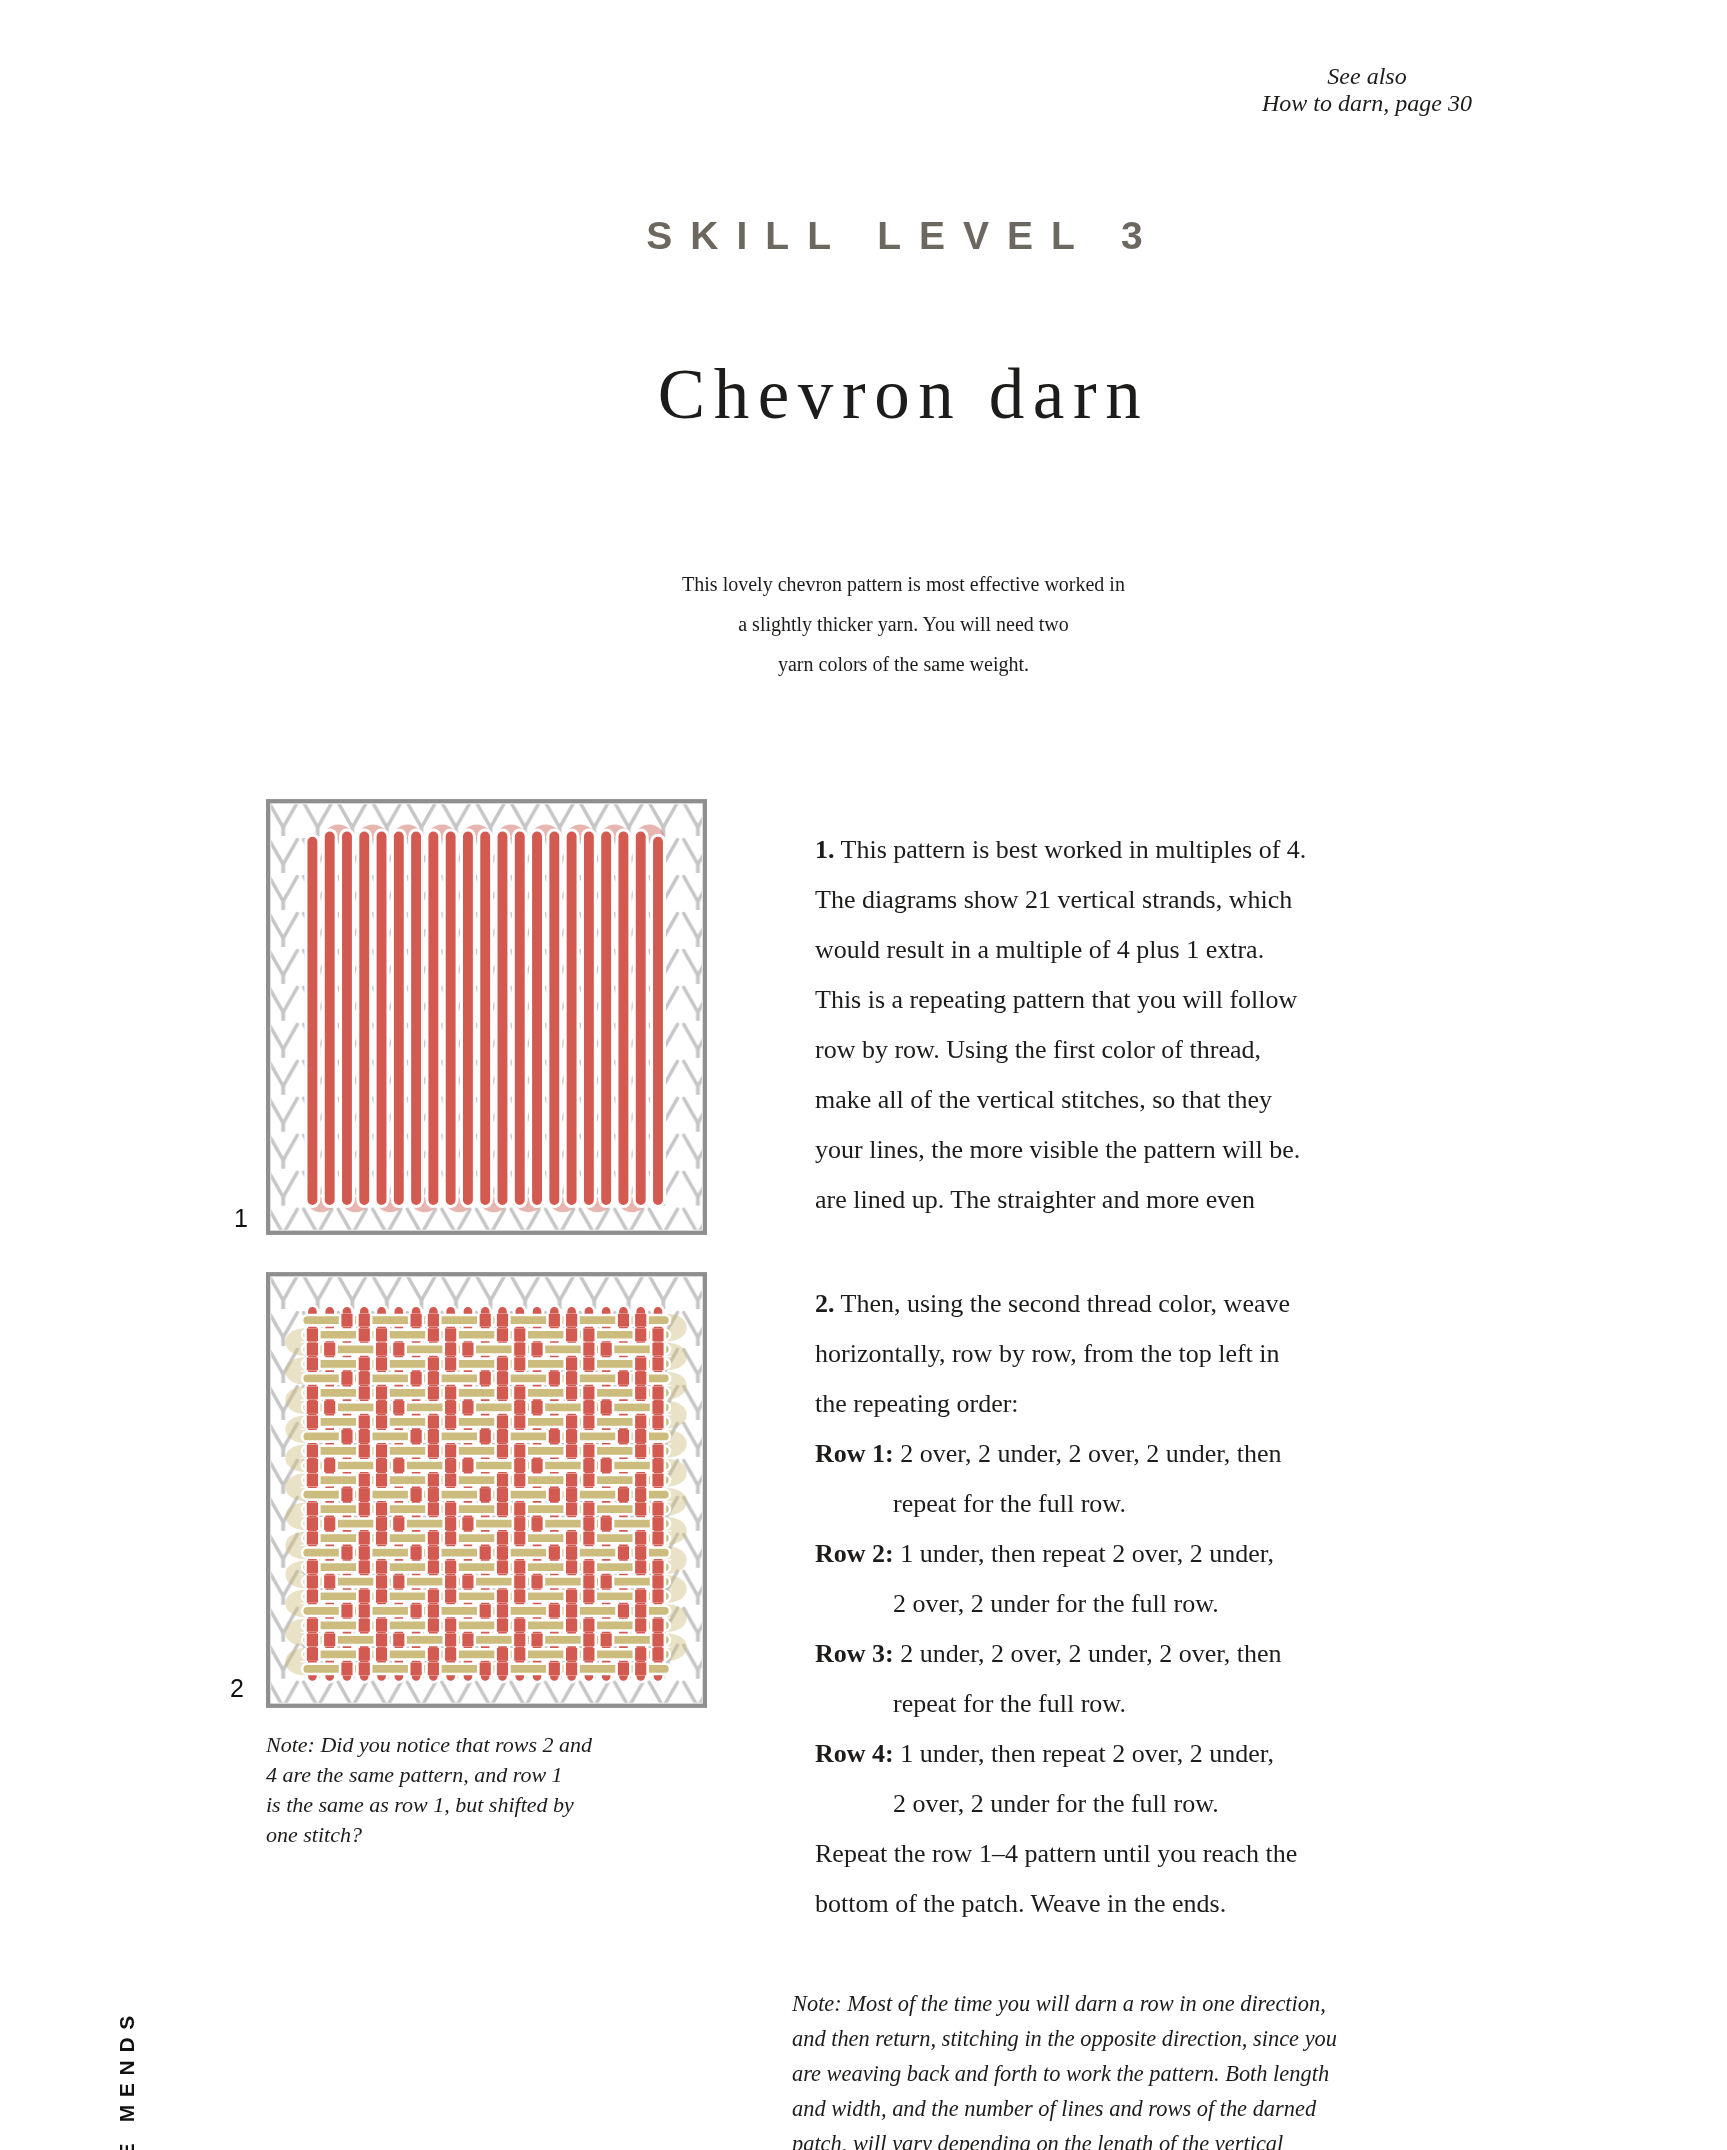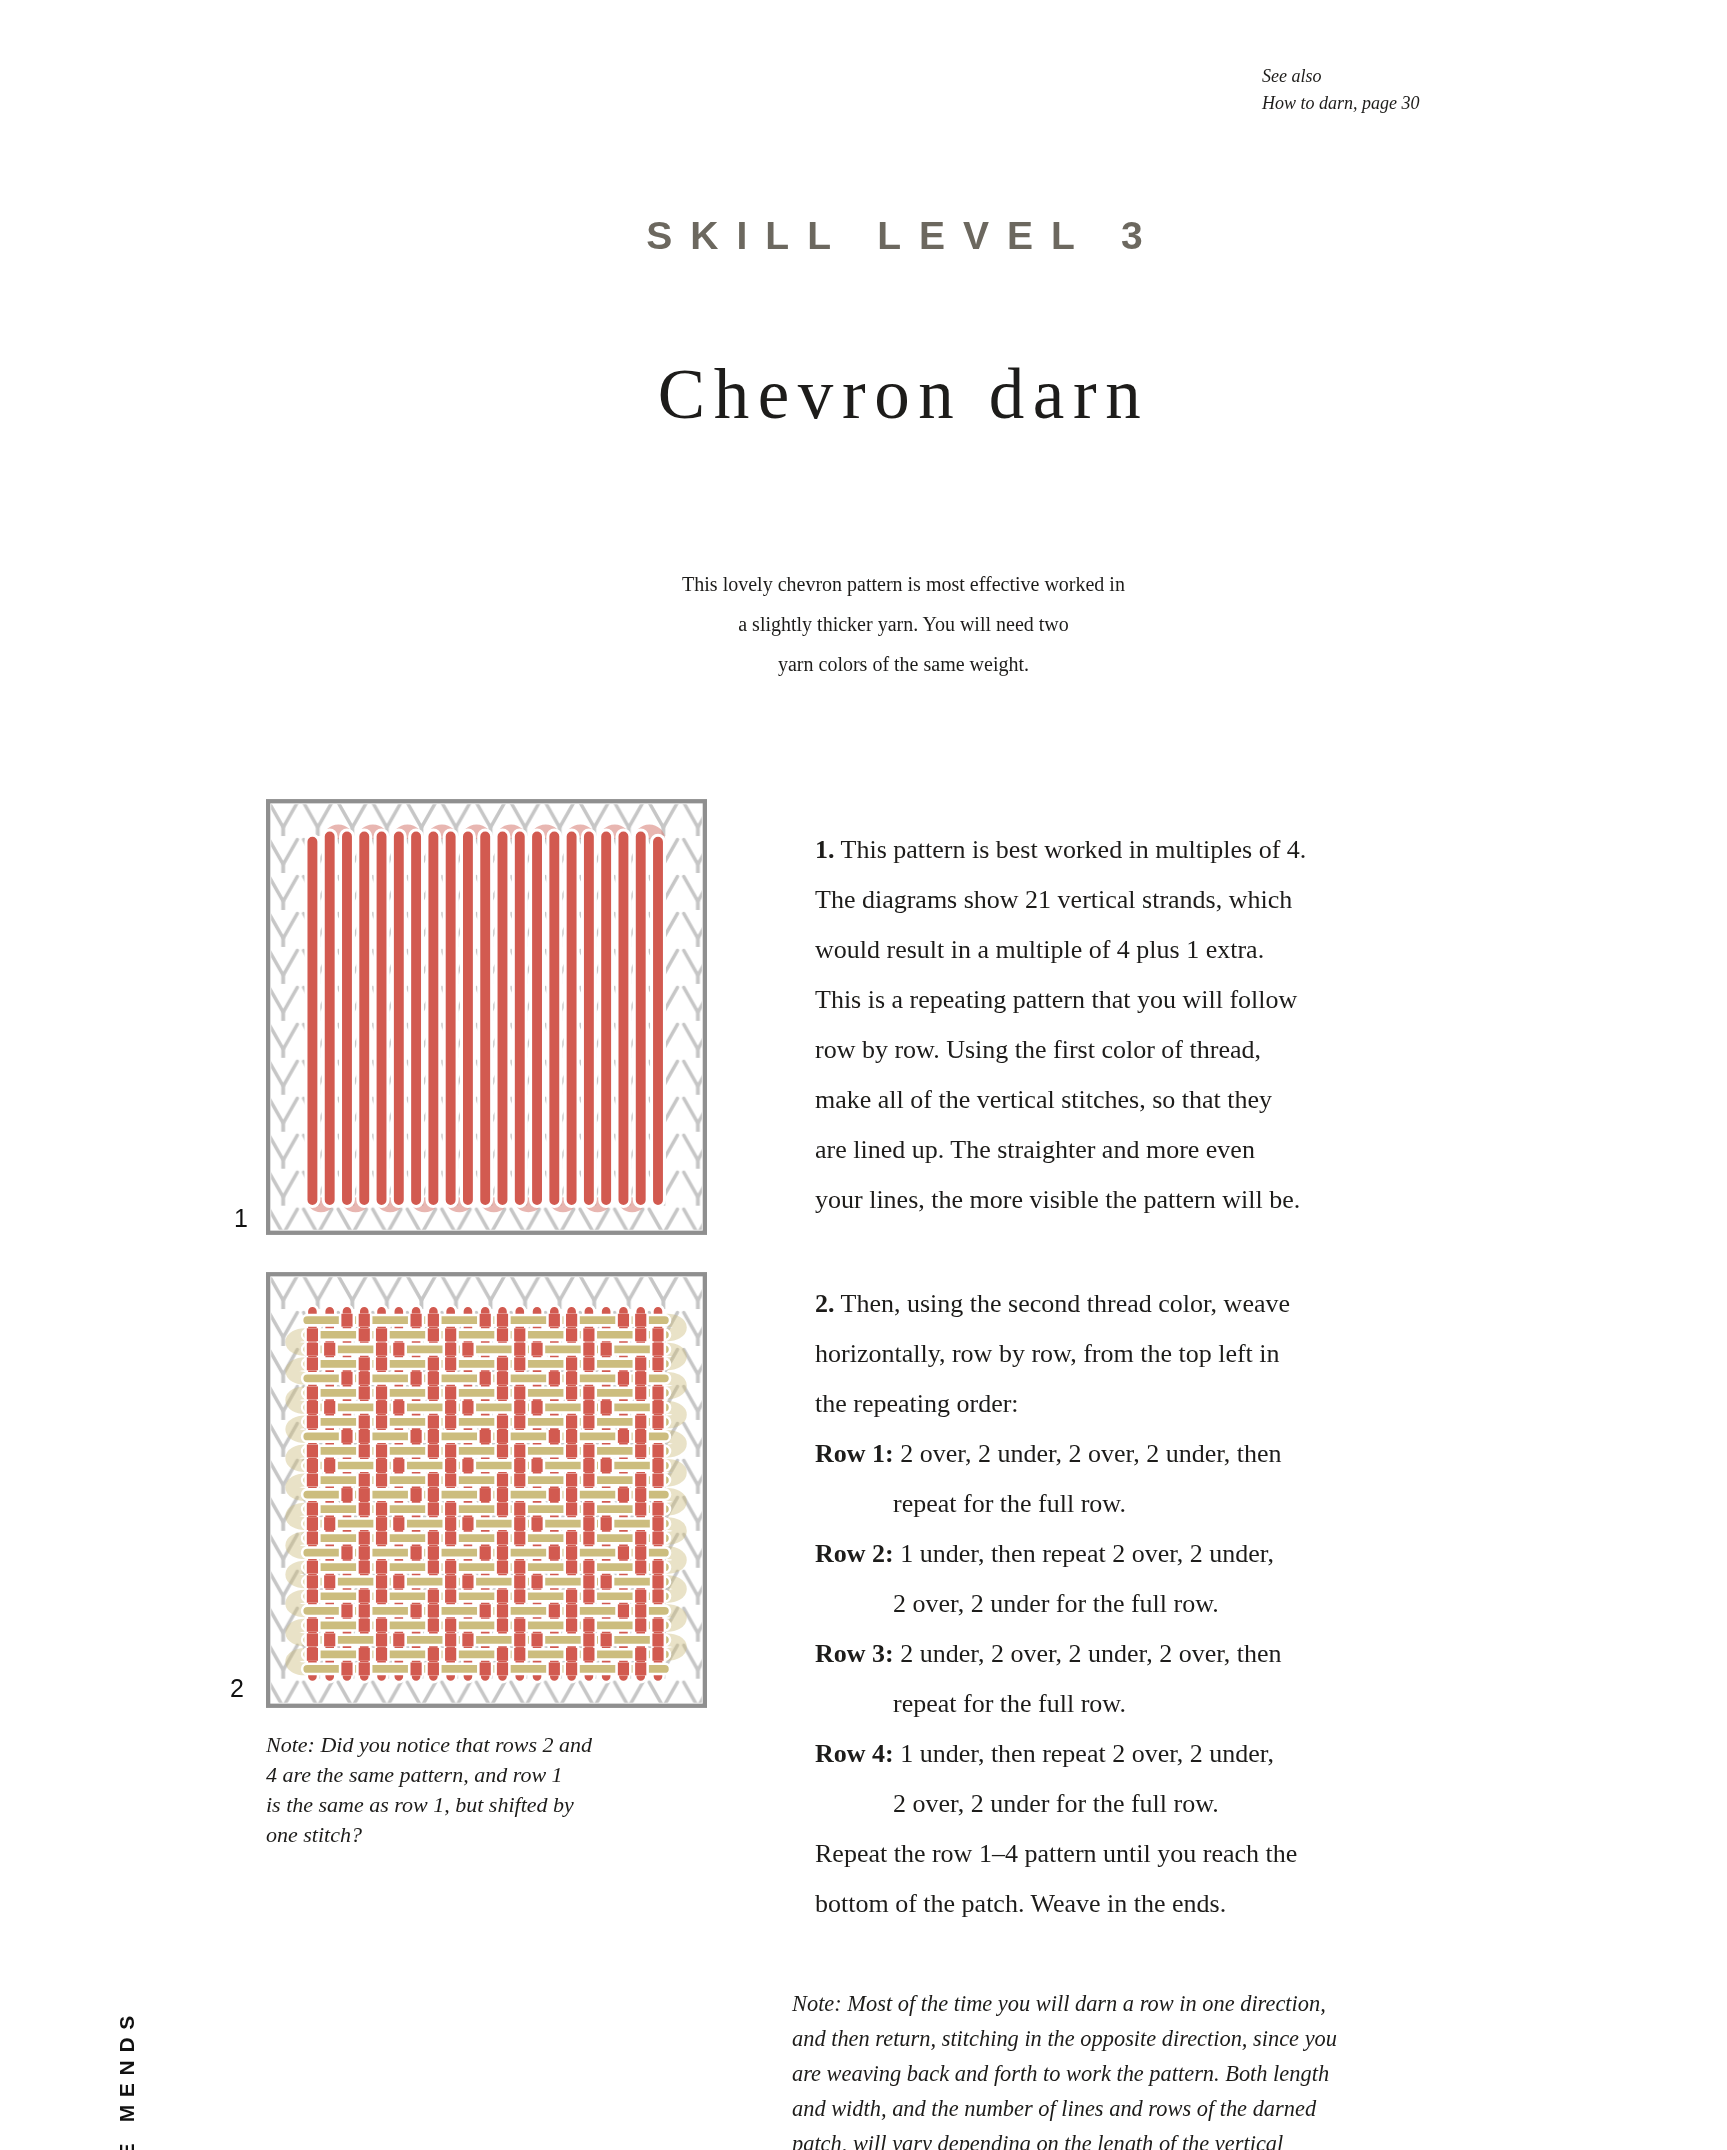--- a/index.html
+++ b/index.html
@@ -2,21 +2,21 @@
 <html style="font-size:6.9px"><head>
 <meta charset="utf-8">
 <style>
   html,body{margin:0;padding:0;}
   body{
     width:1727px;height:2398px;position:relative;background:#ffffff;
     font-family:"Liberation Serif",serif;color:#1d1c1a;overflow:hidden;
   }
   .abs{position:absolute;}
   
-  .see-also{left:1262px;top:63px;font-style:italic;font-size:18px;line-height:27px;}
+  .see-also{left:1262px;top:63px;font-style:italic;font-size:24px;line-height:27px;text-align:center;}
   
   .skill{left:452px;top:214px;width:903px;text-align:center;
     font-family:"Liberation Sans",sans-serif;font-size:39px;font-weight:600;
     letter-spacing:18px;color:#6c685f;white-space:nowrap;}
   
   .title{left:366px;top:354px;width:1075px;text-align:center;
     font-size:71px;letter-spacing:8.6px;font-weight:400;white-space:nowrap;}
   
   .intro{left:452px;top:564px;width:903px;text-align:center;
     font-size:20px;line-height:40px;}
@@ -746,23 +746,23 @@
     <span class="line"><b></b><span>The diagrams show 21 vertical strands, which</span></span>
 
     <span class="line"><b></b><span>would result in a multiple of 4 plus 1 extra.</span></span>
 
     <span class="line"><b></b><span>This is a repeating pattern that you will follow</span></span>
 
     <span class="line"><b></b><span>row by row. Using the first color of thread,</span></span>
 
     <span class="line"><b></b><span>make all of the vertical stitches, so that they</span></span>
 
+    <span class="line"><b></b><span>your lines, the more visible the pattern will be.</span></span>
+
     <span class="line"><b></b><span>are lined up. The straighter and more even</span></span>
-
-    <span class="line"><b></b><span>your lines, the more visible the pattern will be.</span></span>
   </div>
 
 <div class="abs steps step2">
 
     <span class="line"><b>2.</b><span> Then, using the second thread color, weave</span></span>
 
     <span class="line"><b></b><span>horizontally, row by row, from the top left in</span></span>
 
     <span class="line"><b></b><span>the repeating order:</span></span>
 

